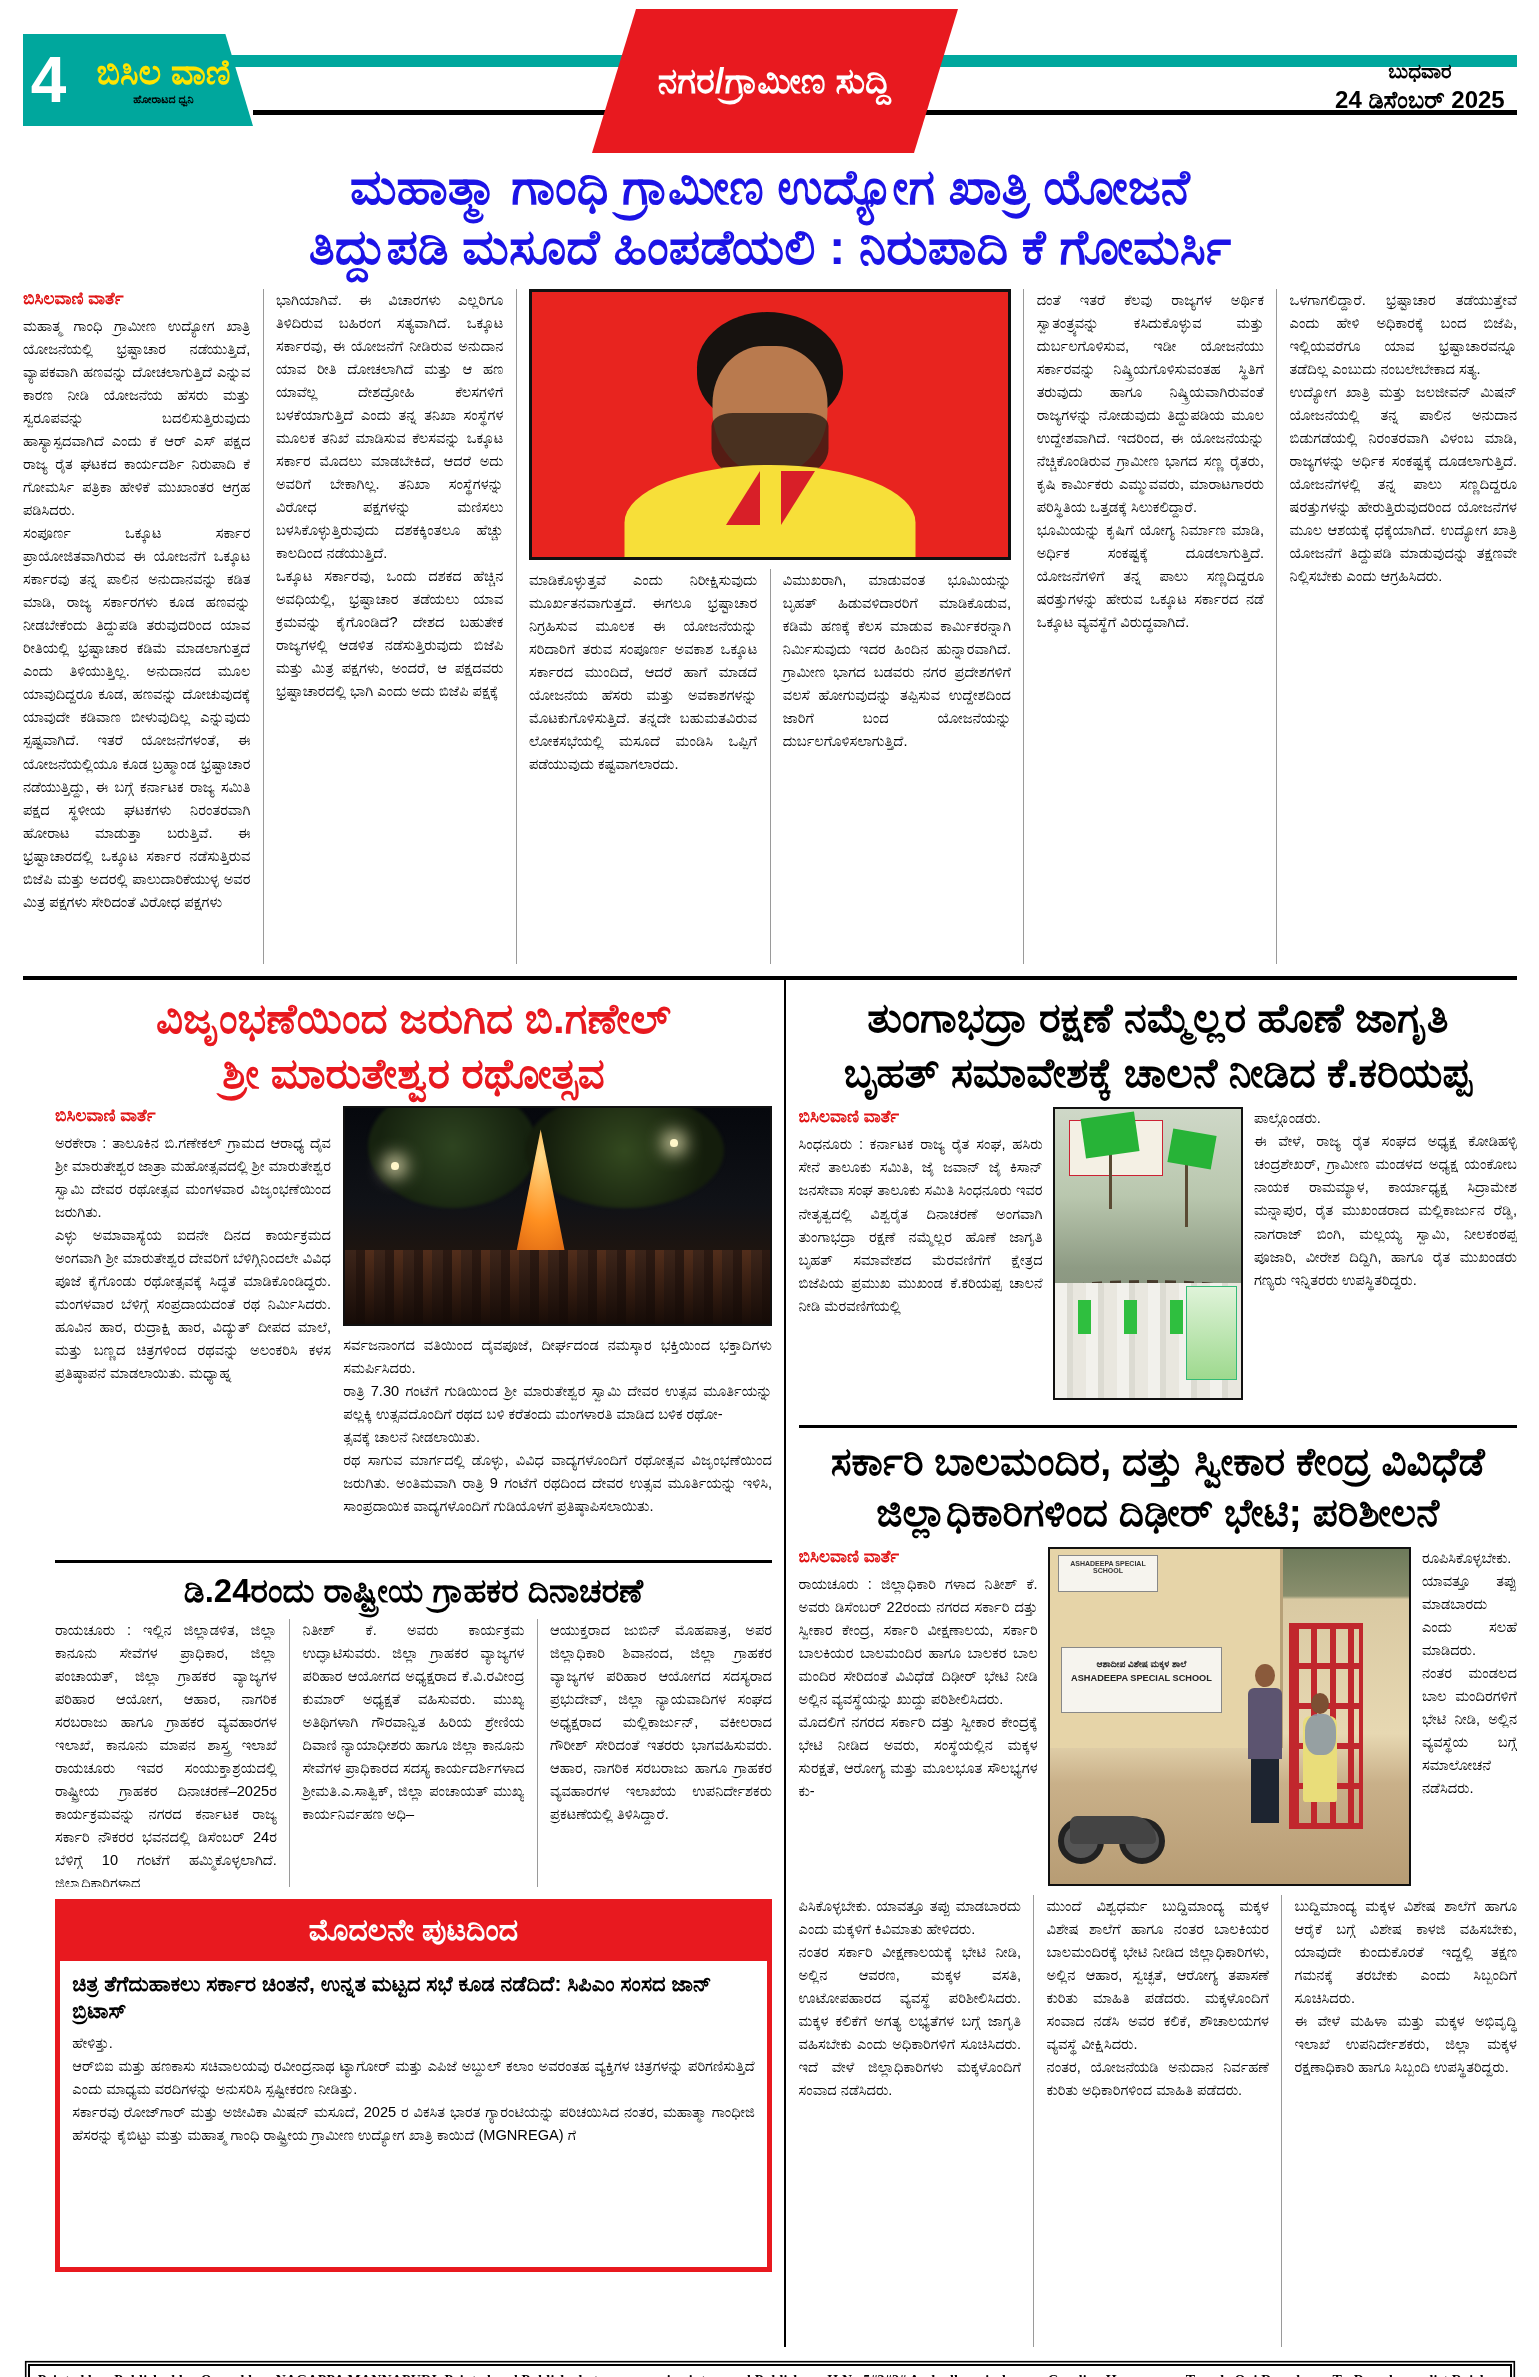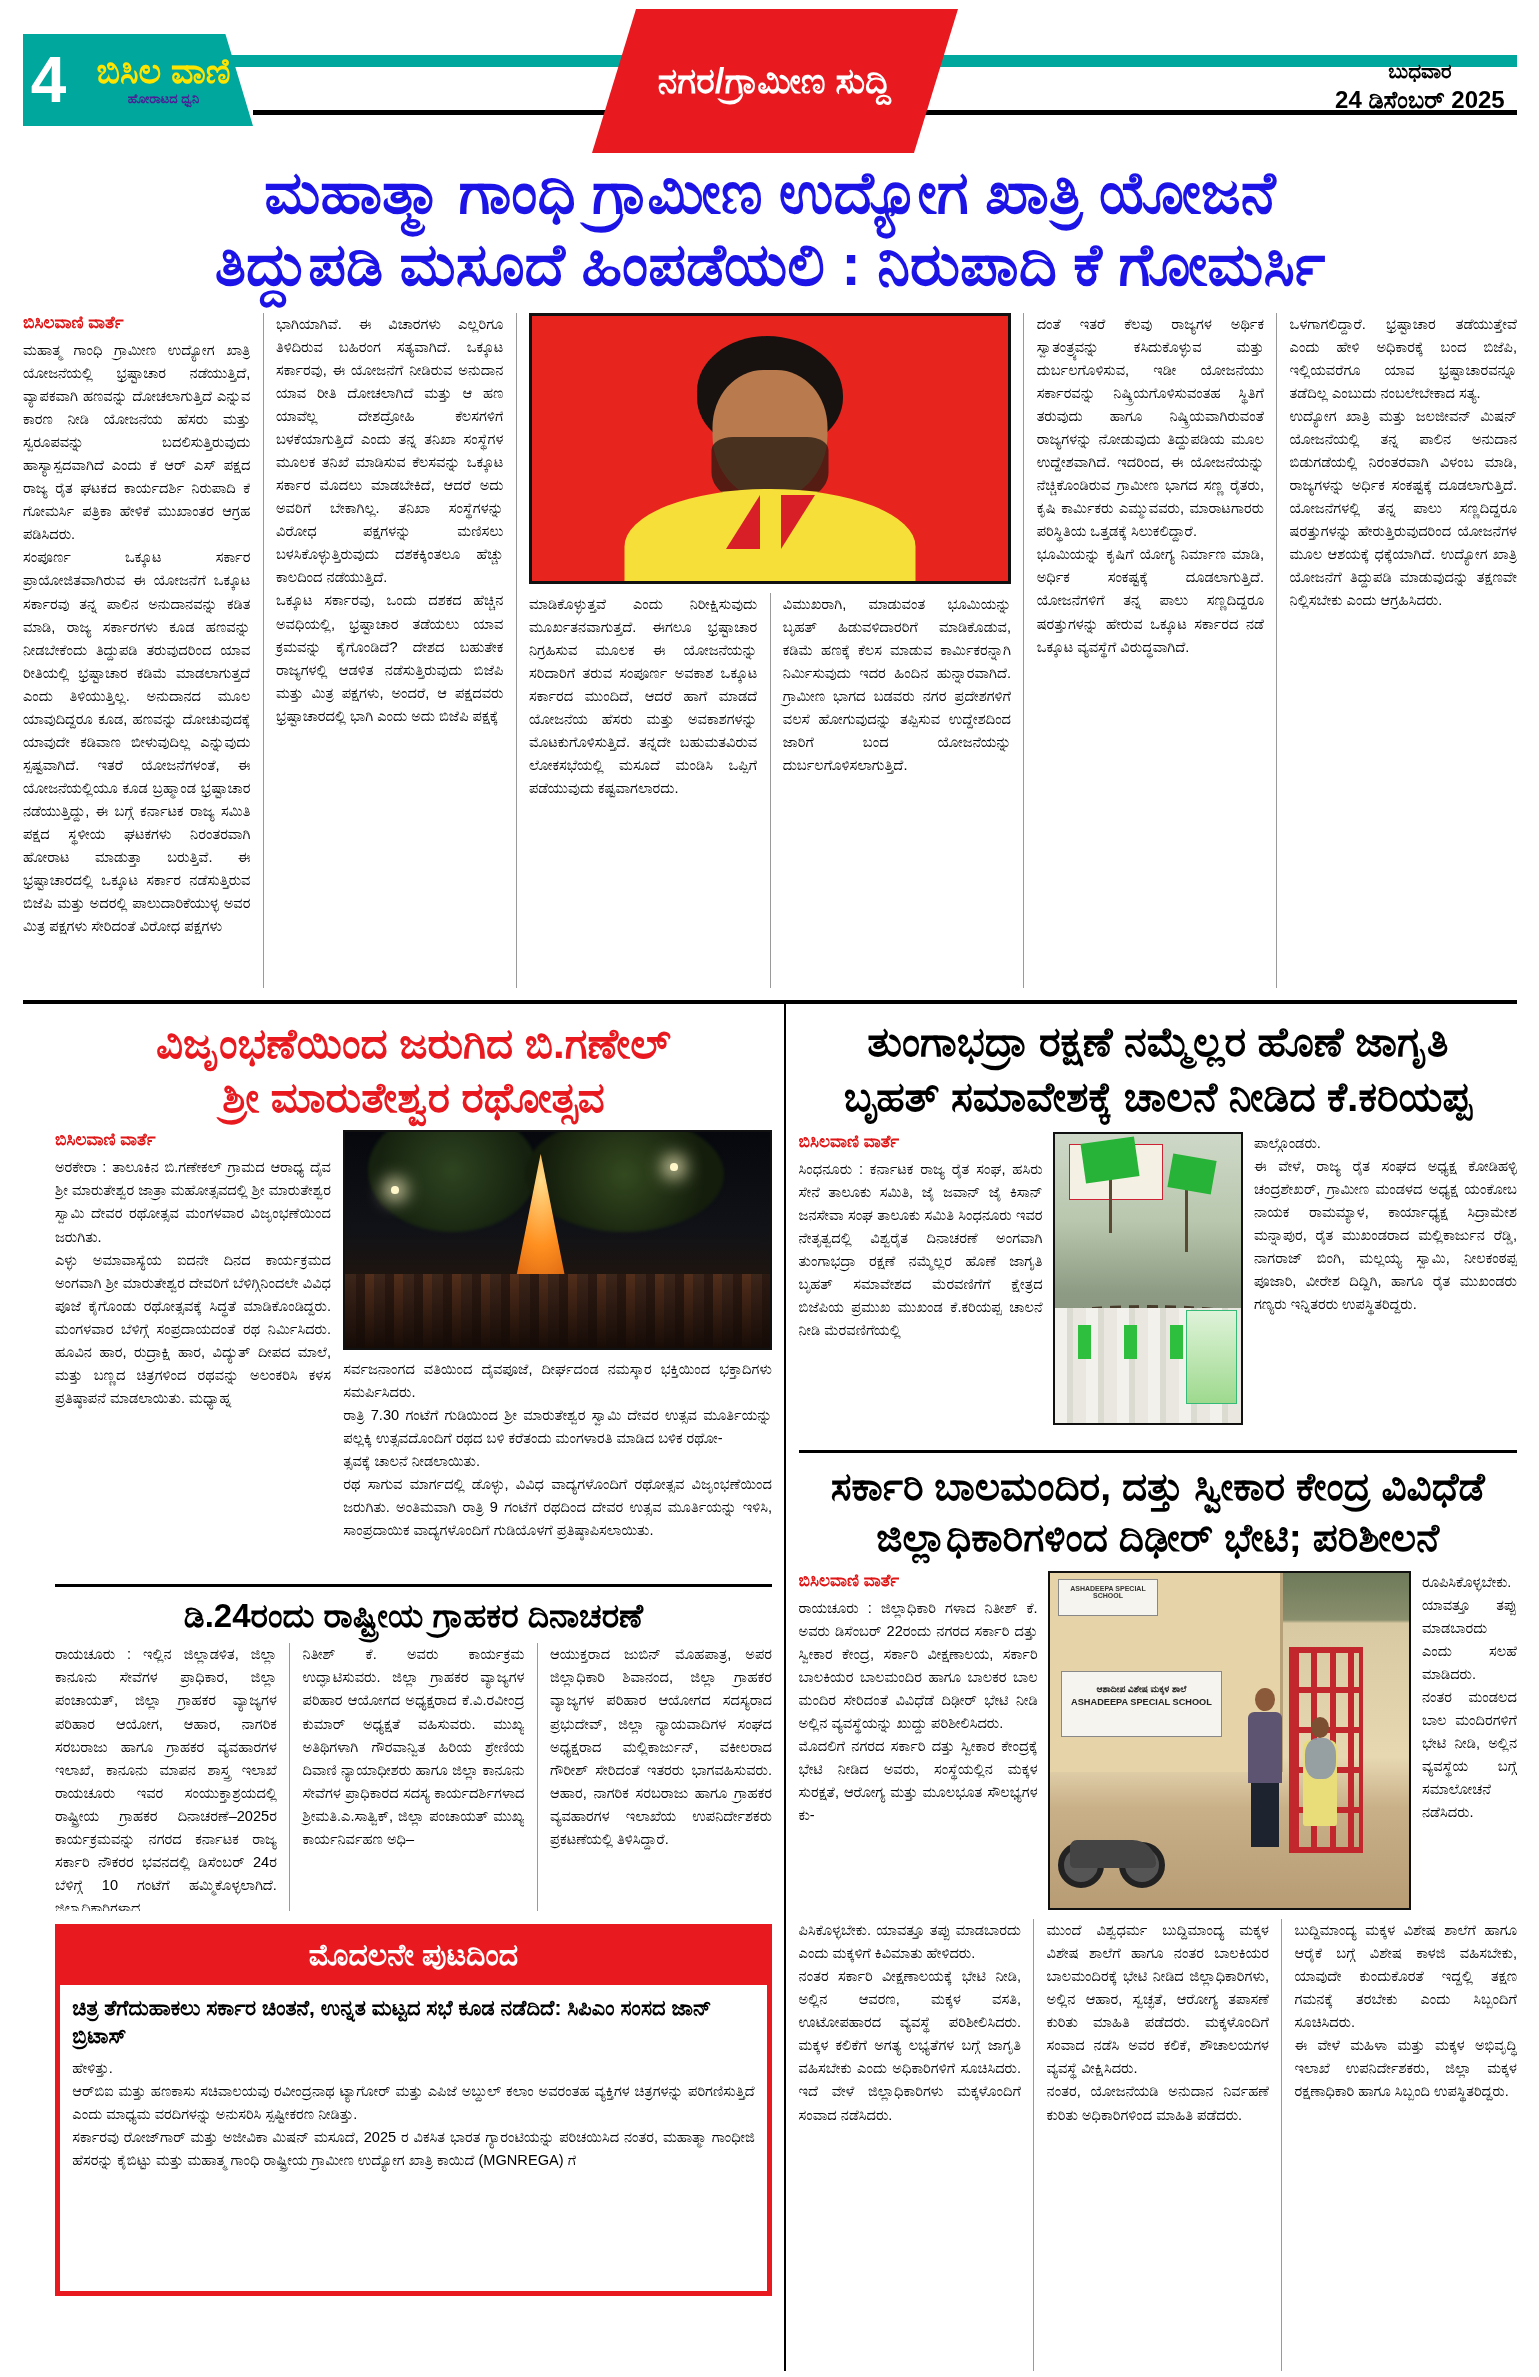--- a/index.html
+++ b/index.html
@@ -14,32 +14,32 @@
   .teal-bar { position:absolute; left:46px; right:0; top:35px; height:12.3px; background:#00a79d; }
   .black-bar { position:absolute; left:230px; right:0; top:90px; height:5.4px; background:#000; }
   .brand {
     position:absolute; left:0; top:14px; width:230px; height:92px; background:#00a79d;
     clip-path:polygon(0 0, 88% 0, 100% 100%, 0 100%);
     display:flex; align-items:center; z-index:2;
   }
   .page-num { color:#fff; font-size:64px; font-weight:bold; width:51px; text-align:center; line-height:1; }
   .brand-text { flex:1; text-align:center; }
   .paper-name { color:#ffe400; font-size:35px; font-weight:bold; line-height:1.05; }
-  .tagline { color:#4c1d95; font-size:13px; font-weight:bold; margin-top:2px; }
+  .tagline { color:#000000; font-size:11px; font-weight:bold; margin-top:2px; }
   .section-banner {
     position:absolute; left:591px; top:-10.7px; width:322px; height:144px; background:#e8191f;
     transform:skewX(-17deg); display:flex; align-items:center; justify-content:center; z-index:3;
   }
   .section-banner span { transform:skewX(17deg); color:#fff; font-size:35px; font-weight:bold; white-space:nowrap; }
   .dateblock { position:absolute; right:12.3px; top:40px; text-align:center; z-index:4; }
   .dateblock .day { font-size:20px; font-weight:bold; }
   .dateblock .date { font-size:24px; font-weight:bold; margin-top:3.1px; }
 
   
-  .lead-headline { text-align:center; color:#1c13e6; font-weight:bold; font-size:59px; line-height:1.22; margin:15.3px 0 10.7px 0; }
+  .lead-headline { text-align:center; color:#1c13e6; font-weight:bold; font-size:49px; line-height:1.22; margin:15.3px 0 10.7px 0; }
   .byline { color:#e01515; font-weight:bold; font-size:17px; margin-bottom:6.1px; }
   .bodytext { text-align:justify; font-size:14.6px; line-height:1.58; white-space:pre-line; }
   .lead-cols { display:flex; height:675px; overflow:hidden; }
   .lead-cols > div { overflow:hidden; }
   .lead-cols > div + div { border-left:0.8px solid #9a9a9a; margin-left:12.3px; padding-left:12.3px; }
   .lcol { flex:1; }
   .lead-mid { flex:2.12; display:flex; flex-direction:column; }
   .lead-photo { height:265px; border:3.1px solid #111; background:#e8241f; position:relative; overflow:hidden; margin-bottom:9.2px; flex:none; }
   .lp-hair { position:absolute; left:50%; top:20px; transform:translateX(-50%); width:146px; height:115px; background:#17120f; border-radius:48% 52% 46% 46%; }
   .lp-face { position:absolute; left:50%; top:54px; transform:translateX(-50%); width:115px; height:130px; background:#b97a4e; border-radius:46% 46% 52% 52%; }

